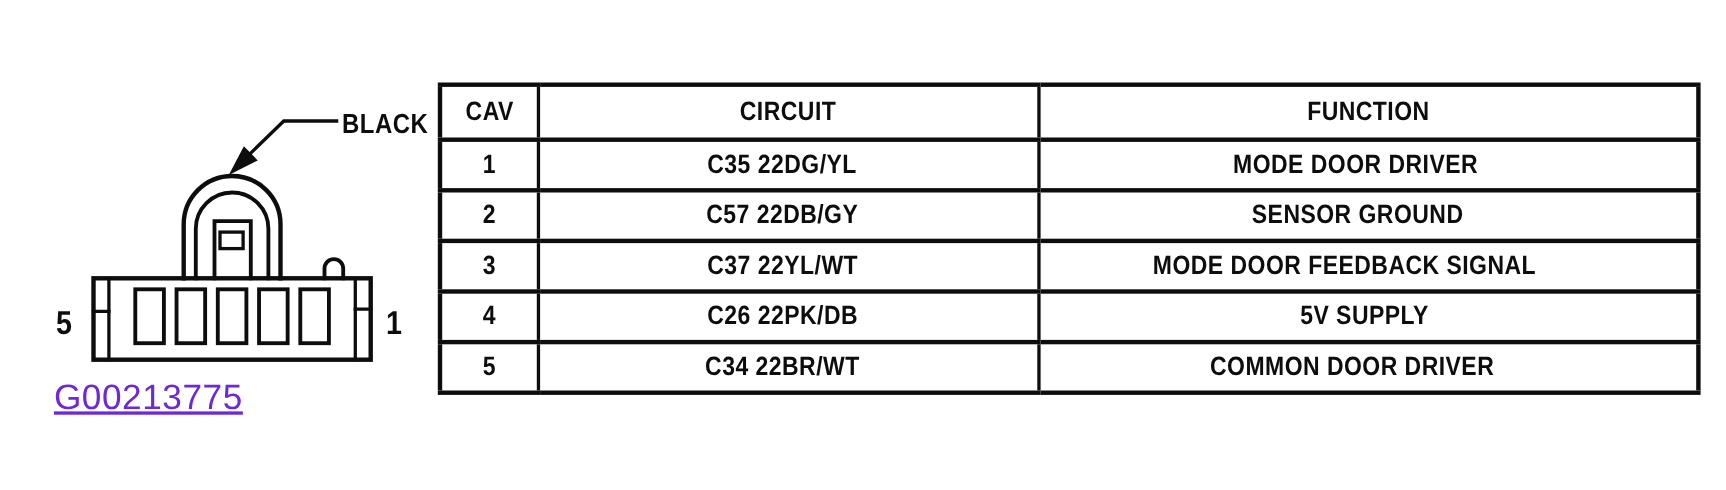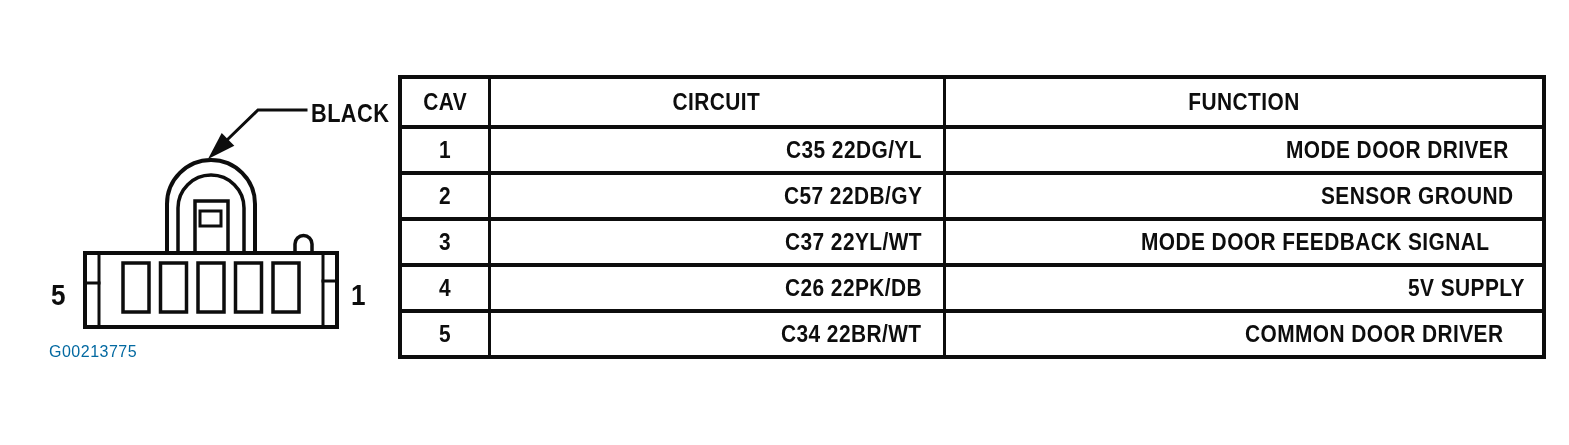--- a/index.html
+++ b/index.html
@@ -23,23 +23,23 @@
     line-height: 1;
     white-space: nowrap;
     transform: scaleX(0.87);
     transform-origin: left top;
     letter-spacing: 0.5px;
   }
   .lbl-black { left: 296px; top: 101px; font-size: 25px; }
   .lbl-pin5  { left: 36px;  top: 280px; font-size: 30px; }
   .lbl-pin1  { left: 336px; top: 280px; font-size: 30px; }
   .lbl-figid {
-    left: 34px; top: 343px; font-size: 16px;
+    left: 34px; top: 343px; font-size: 32px;
     font-weight: 400; transform: none; letter-spacing: 0.5px;
-    position: absolute; color: #0369a1; white-space: nowrap;
+    position: absolute; color: #6d28d9; white-space: nowrap; text-decoration: underline;
   }
 
   
   .pinout {
     position: absolute;
     left: 383px; top: 75px;
     width: 1148px; height: 270px;
     border-collapse: collapse;
     table-layout: fixed;
     background: #ffffff;
@@ -54,21 +54,21 @@
     font-size: 24px;
     font-weight: 700;
     overflow: hidden;
   }
   .pinout { border: 4px solid #0d0d0d; }
   .col-cav { width: 89px; }
   .col-circuit { width: 455px; }
   .pinout th { height: 46px; text-align: center; }
   .pinout td { height: 42px; }
   .pinout td.c-cav { text-align: center; }
-  .pinout td.c-left { text-align: right; padding-left: 10px; }
+  .pinout td.c-left { text-align: center; padding-left: 10px; }
   .tx {
     display: inline-block;
     transform: scaleX(0.87);
     transform-origin: center center;
     letter-spacing: 0.5px;
     white-space: nowrap;
   }
   .c-left .tx { transform-origin: left center; }
 </style>
 </head>

